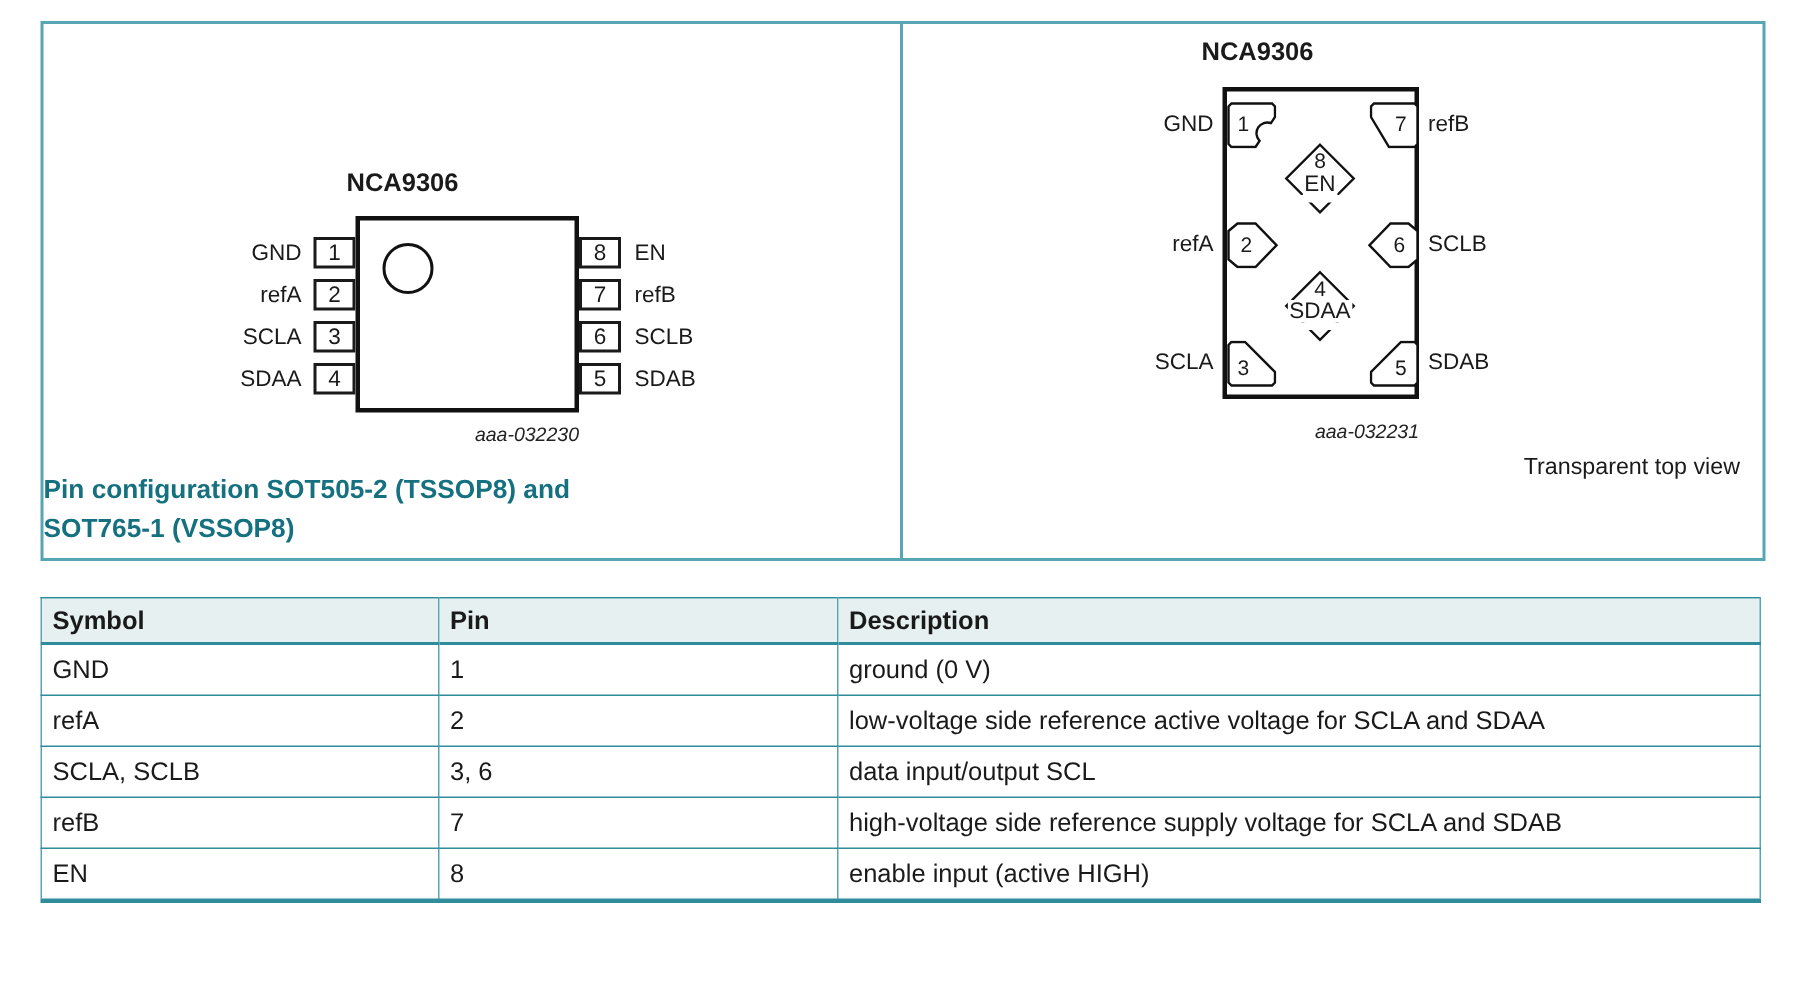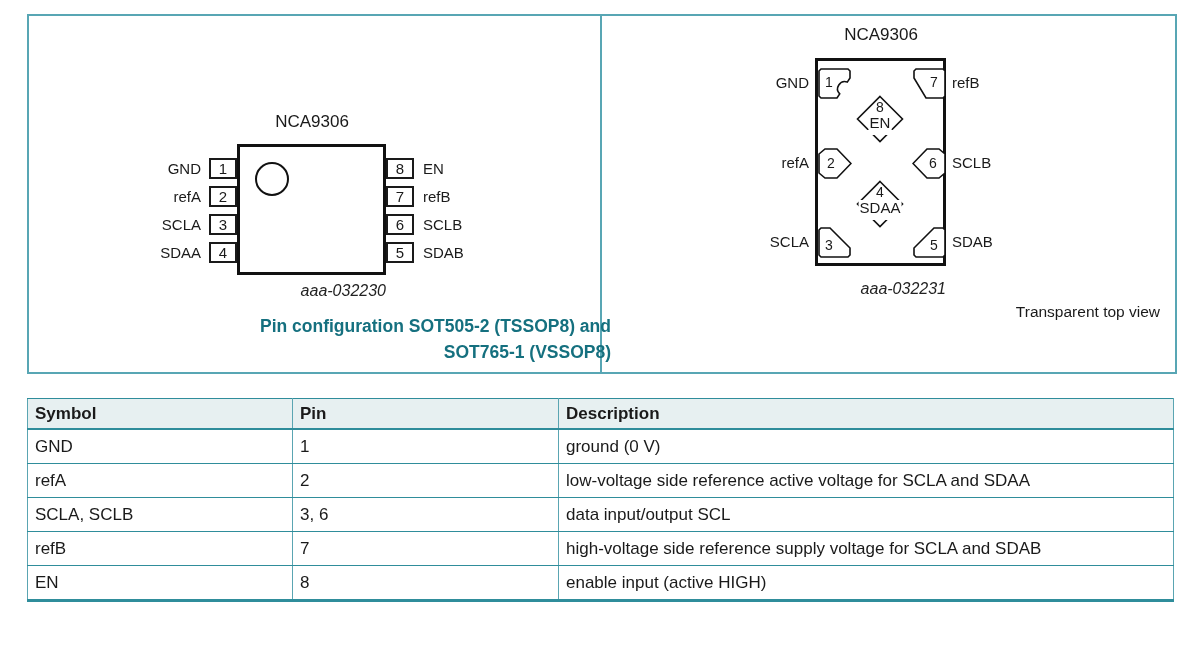--- a/index.html
+++ b/index.html
@@ -4,23 +4,23 @@
 <style>
   html,body{margin:0;padding:0;background:#fff;}
   body{width:1200px;height:655px;position:relative;font-family:"Liberation Sans",sans-serif;color:#1a1a1a;}
   .abs{position:absolute;}
 
   
   #figure-box{left:27px;top:14px;width:1146px;height:356px;border:2px solid #58a6b4;display:flex;}
   #panel-left{position:relative;width:573px;height:100%;border-right:2px solid #58a6b4;box-sizing:border-box;}
   #panel-right{position:relative;flex:1;height:100%;}
 
-  .chip-title{font-size:17px;font-weight:normal;text-align:center;}
-  .fig-id{font-size:16px;font-style:italic;text-align:right;color:#222;}
-  .caption{font-size:17.5px;font-weight:bold;color:#15707f;text-align:right;line-height:26px;padding-left:16px;}
+  .chip-title{font-size:17px;font-weight:bold;text-align:left;}
+  .fig-id{font-size:13px;font-style:italic;text-align:right;color:#222;}
+  .caption{font-size:17.5px;font-weight:bold;color:#15707f;text-align:left;line-height:26px;}
   .viewnote{font-size:15.5px;text-align:right;color:#1a1a1a;}
 
   
   .tssop-body{left:208px;top:128px;width:149px;height:131px;border:3px solid #111;box-sizing:border-box;background:#fff;}
   .pin1-circle{left:226px;top:146px;width:30px;height:30px;border:2px solid #111;border-radius:50%;background:#fff;}
   .pin-box{width:28px;height:21px;border:2px solid #1a1a1a;box-sizing:border-box;background:#fff;
            font-size:15px;text-align:center;line-height:17px;}
   .pin-lab{font-size:15px;line-height:17px;}
   .lab-l{left:80px;width:92px;text-align:right;}
   .lab-r{left:394px;width:92px;text-align:left;}

